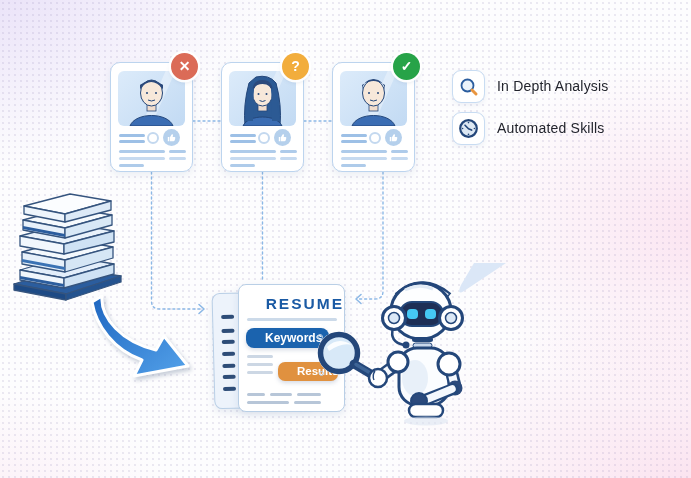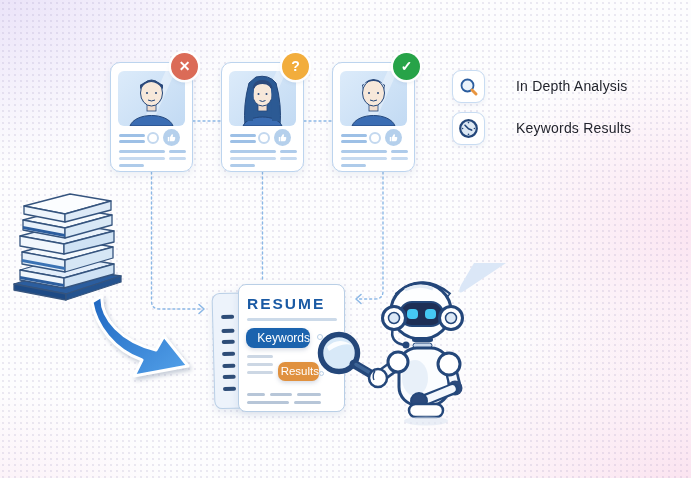--- a/index.html
+++ b/index.html
@@ -41,21 +41,21 @@
 
   
   .feature-box{
     position:absolute;left:452px;width:33px;height:33px;background:#fff;
     border:1.5px solid #c8dcf2;border-radius:9px;box-sizing:border-box;
     box-shadow:0 2px 5px rgba(90,120,165,.10);z-index:5;
     display:flex;align-items:center;justify-content:center;
   }
   .feature-label{
     position:absolute;left:497px;z-index:5;color:#22242d;font-size:14px;font-weight:500;
-    letter-spacing:.2px;white-space:nowrap;margin-left:19px;
+    letter-spacing:.2px;white-space:nowrap;
   }
 
   
   .bubble{
     position:absolute;left:450px;top:164px;width:237px;height:104px;background:#dbe7f7;
     border-radius:14px;box-sizing:border-box;padding:12px 13px;z-index:5;
     color:#3a3d46;font-size:13.4px;line-height:20px;
   }
   .bubble-tail{position:absolute;left:452px;top:263px;z-index:5;}
 
@@ -64,25 +64,25 @@
     position:absolute;left:213px;top:292px;width:100px;height:116px;background:#edf3fb;
     border:1.5px solid #b9cfe6;border-radius:8px;box-sizing:border-box;z-index:4;
     transform:rotate(-1.5deg);box-shadow:0 3px 8px rgba(90,120,165,.15);
   }
   .back-bar{position:absolute;left:8px;width:13px;height:4px;border-radius:2px;background:#2e4d78;}
   .resume-front{
     position:absolute;left:238px;top:284px;width:107px;height:128px;background:#ffffff;
     border:1.5px solid #b9cfe6;border-radius:8px;box-sizing:border-box;z-index:4;
     box-shadow:0 3px 8px rgba(90,120,165,.15);
   }
-  .resume-title{position:absolute;left:8px;right:0;top:10px;text-align:left;color:#1a5aa4;
+  .resume-title{position:absolute;left:8px;right:0;top:10px;text-align:right;color:#1a5aa4;
     font-size:15.5px;font-weight:bold;letter-spacing:2px;}
   .resume-hr{position:absolute;left:8px;top:33px;width:90px;height:3px;border-radius:2px;background:#ccdae9;}
-  .tag{position:absolute;color:#fff;font-weight:normal;text-align:right;border-radius:8px;
-    box-shadow:0 2px 4px rgba(90,110,150,.25);}
+  .tag{position:absolute;color:#fff;font-weight:bold;text-align:left;border-radius:8px;
+    box-shadow:0 2px 4px rgba(90,110,150,.25);padding-left:19px;}
   .tag-keywords{left:7px;top:43px;width:64px;height:20px;font-size:12px;line-height:20px;background:#1b63ae;}
   .tag-skills{left:39px;top:77px;width:41px;height:19px;font-size:11.5px;line-height:19px;border-radius:7px;background:#e0913f;}
   .small-line{position:absolute;height:3px;border-radius:2px;background:#ccd7e4;}
   .dash-seg{position:absolute;height:3px;border-radius:2px;background:#b7c6d8;}
   .sparkle{position:absolute;border:1.3px solid #b9cfe6;border-radius:50%;box-sizing:border-box;}
 
   .z1{z-index:1}.z2{z-index:2}.z6{z-index:6}
 </style>
 </head>
 <body>
@@ -259,21 +259,21 @@
   <div class="feature-box" style="top:112px">
     <svg width="21" height="21" viewBox="0 0 21 21">
       <circle cx="10.5" cy="10.5" r="8.3" fill="#dde8f3" stroke="#24477a" stroke-width="2.2"></circle>
       <path d="M10.5,10.8 L7,7.2 M10.5,10.8 L13.6,12.1" stroke="#24477a" stroke-width="1.6" stroke-linecap="round"></path>
       <circle cx="10.5" cy="4.6" r=".8" fill="#24477a"></circle>
         <circle cx="10.5" cy="16.4" r=".8" fill="#24477a"></circle>
       <circle cx="4.6" cy="10.5" r=".8" fill="#24477a"></circle>
         <circle cx="16.4" cy="10.5" r=".8" fill="#24477a"></circle>
     </svg>
   </div>
-  <div class="feature-label" style="top:120px">Keywords Results</div>
+  <div class="feature-label" style="top:120px">Automated Skills</div>
 
   <svg class="bubble-tail" width="70" height="36" viewBox="0 0 70 36">
     <path d="M22,0 H54 L12,28 Q4,33 9,22 Z" fill="#dbe7f7"></path>
   </svg>
 
   <div class="resume-back">
     <div class="back-bar" style="top:21px"></div>
     <div class="back-bar" style="top:35px"></div>
     <div class="back-bar" style="top:46px"></div>
     <div class="back-bar" style="top:58px"></div>

